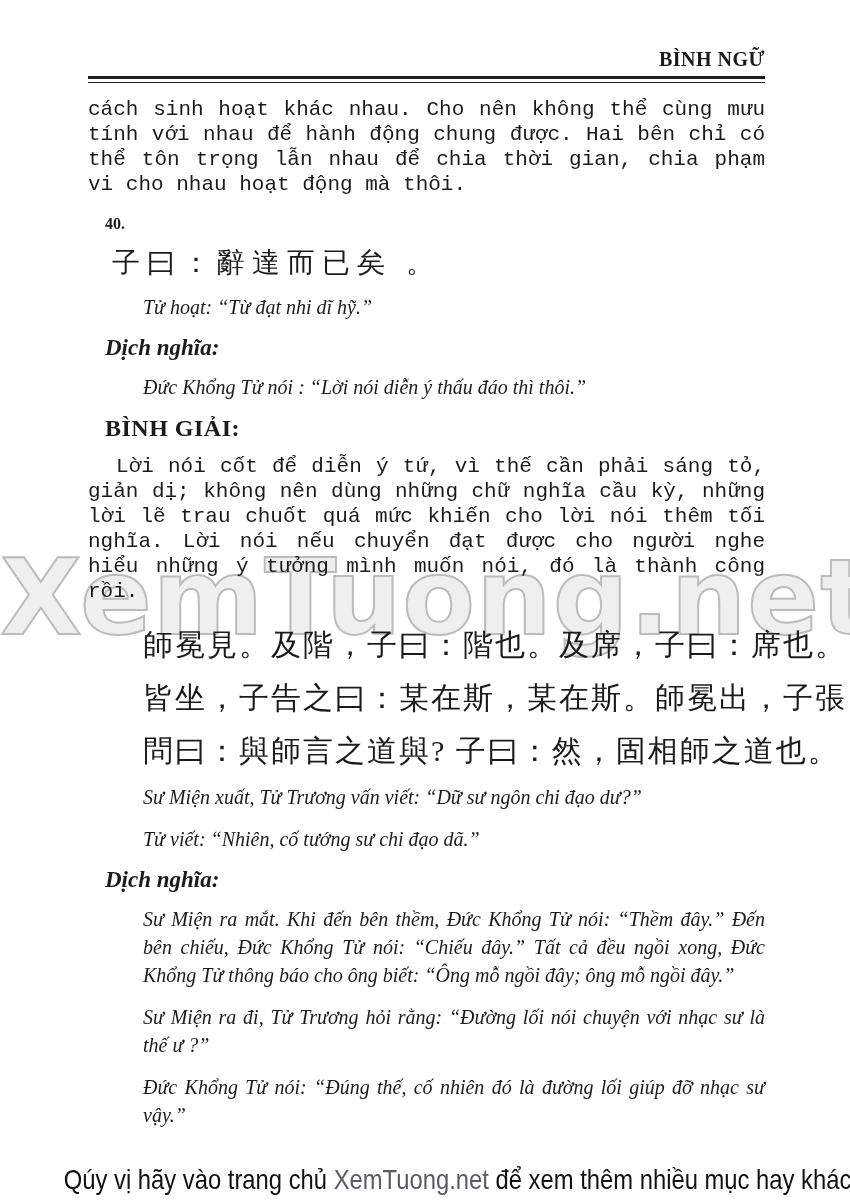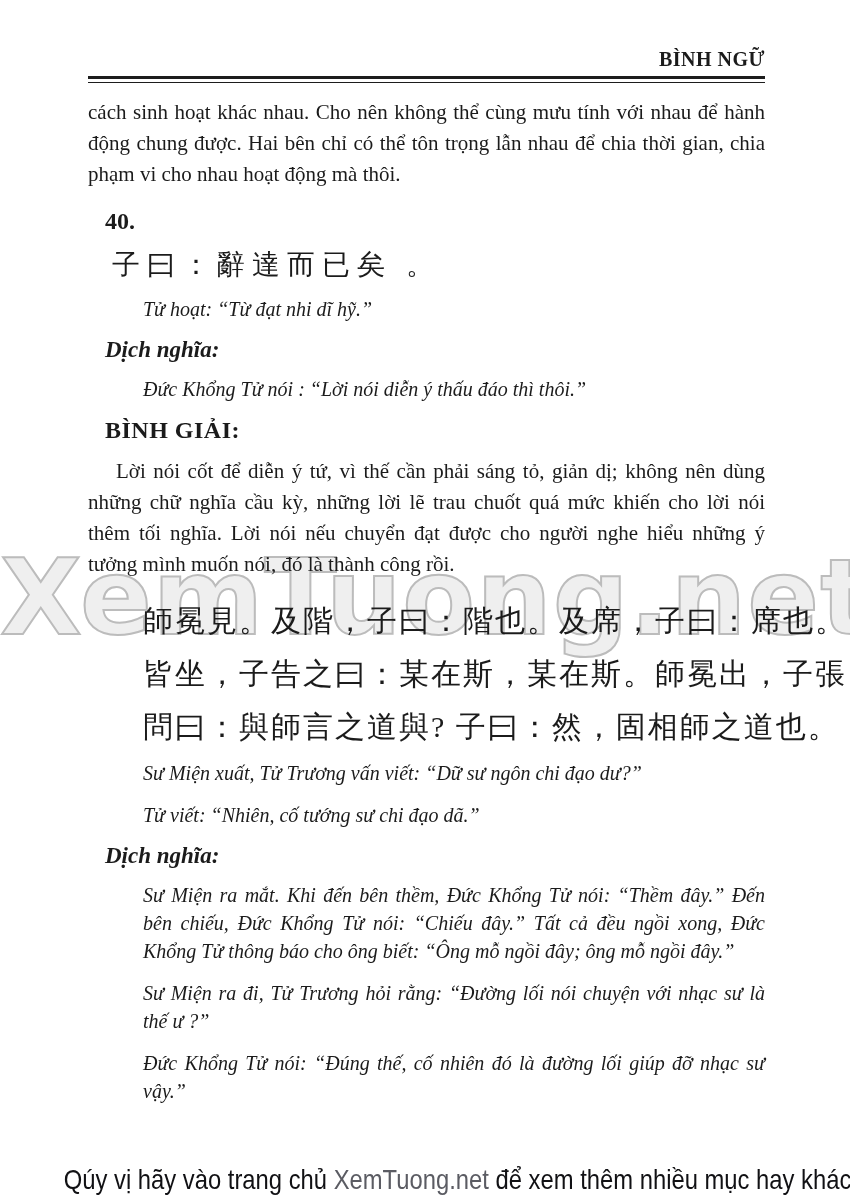--- a/index.html
+++ b/index.html
@@ -49,28 +49,29 @@
     margin-bottom: 5px;
   }
   .double-rule {
     height: 3px;
     border-top: 3px solid #1d1d1d;
     border-bottom: 1px solid #1d1d1d;
     margin-bottom: 14px;
   }
   .body-par {
     font-size: 21px;
-    line-height: 31px;
+    line-height: 25px;
     text-align: justify;
     margin: 0 0 18px 0;
+    font-family: Liberation Mono, monospace;
   }
   .body-par.first-indent { text-indent: 28px; }
   .section-number {
     font-weight: 700;
-    font-size: 24px;
+    font-size: 16px;
     margin: 0 0 12px 17px;
     font-family: Liberation Serif, serif;
   }
   .chinese-single {
     font-size: 28px;
     margin: 0 0 12px 24px;
     letter-spacing: 7px;
     line-height: 36px;
   }
   .chinese-block {

